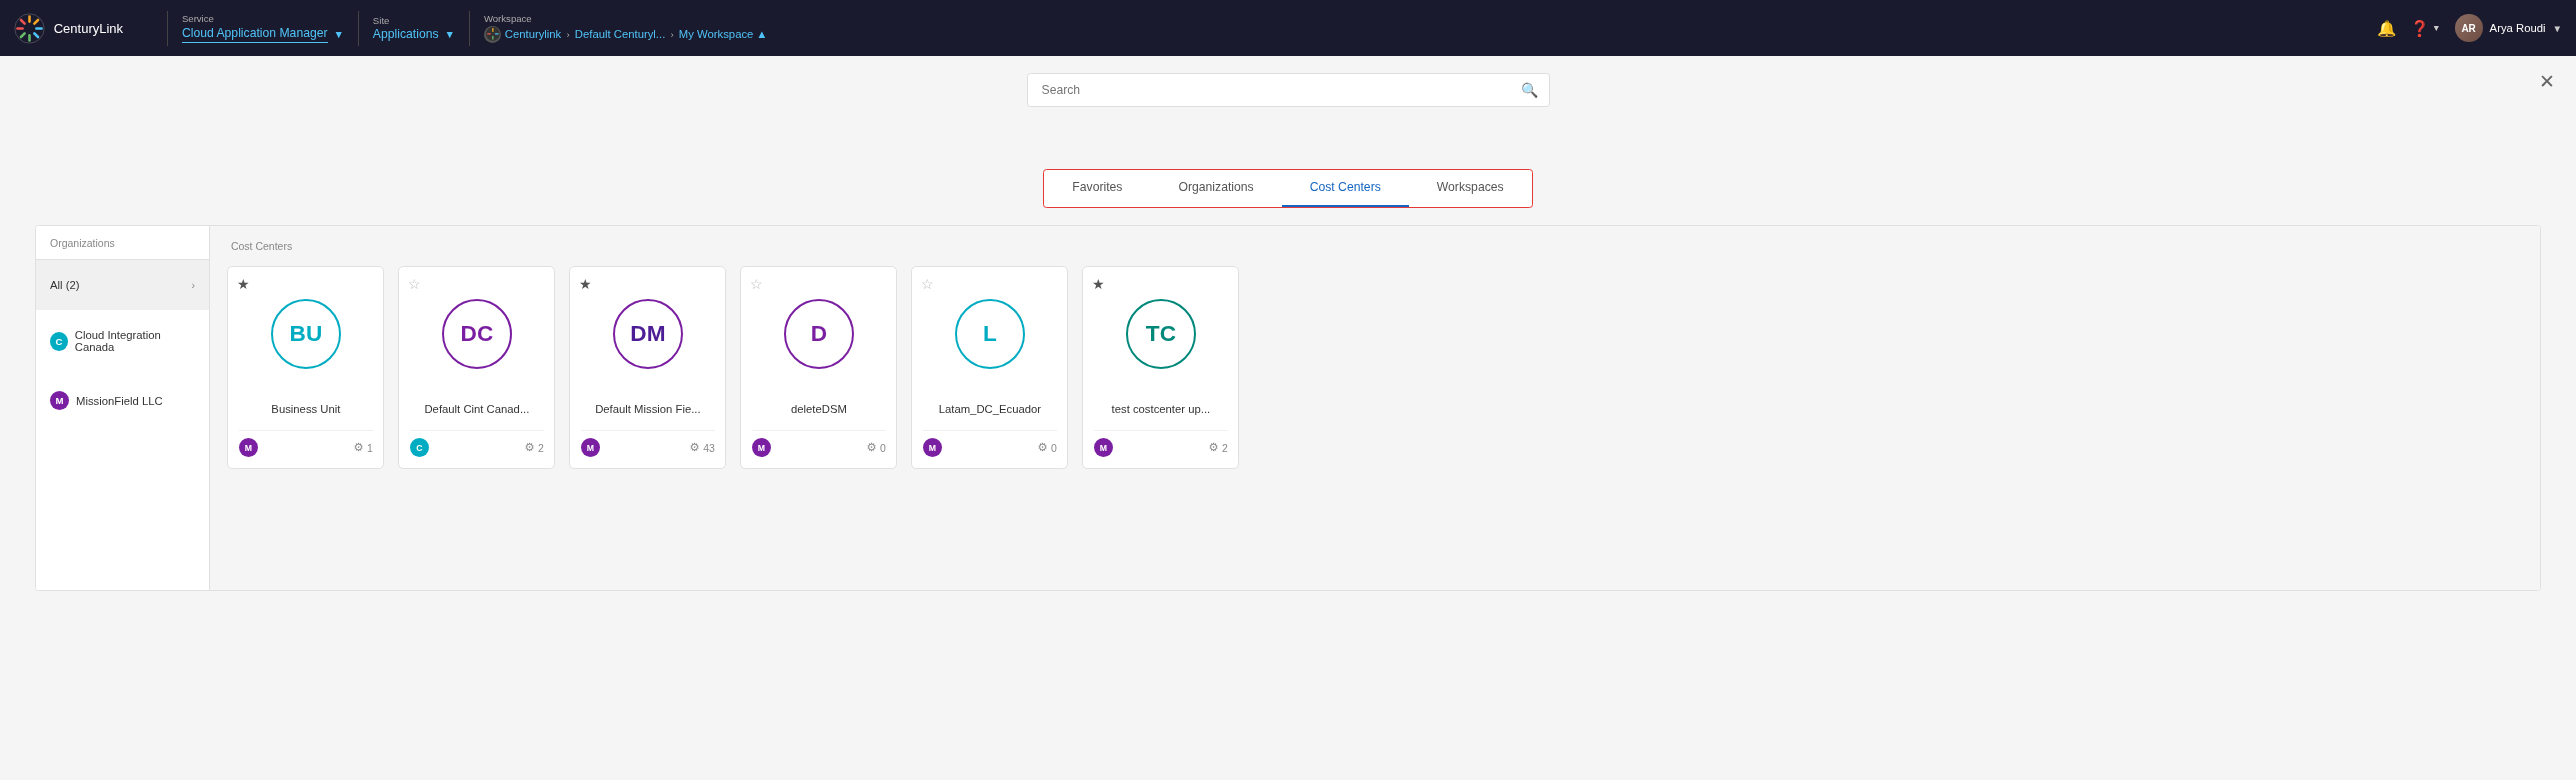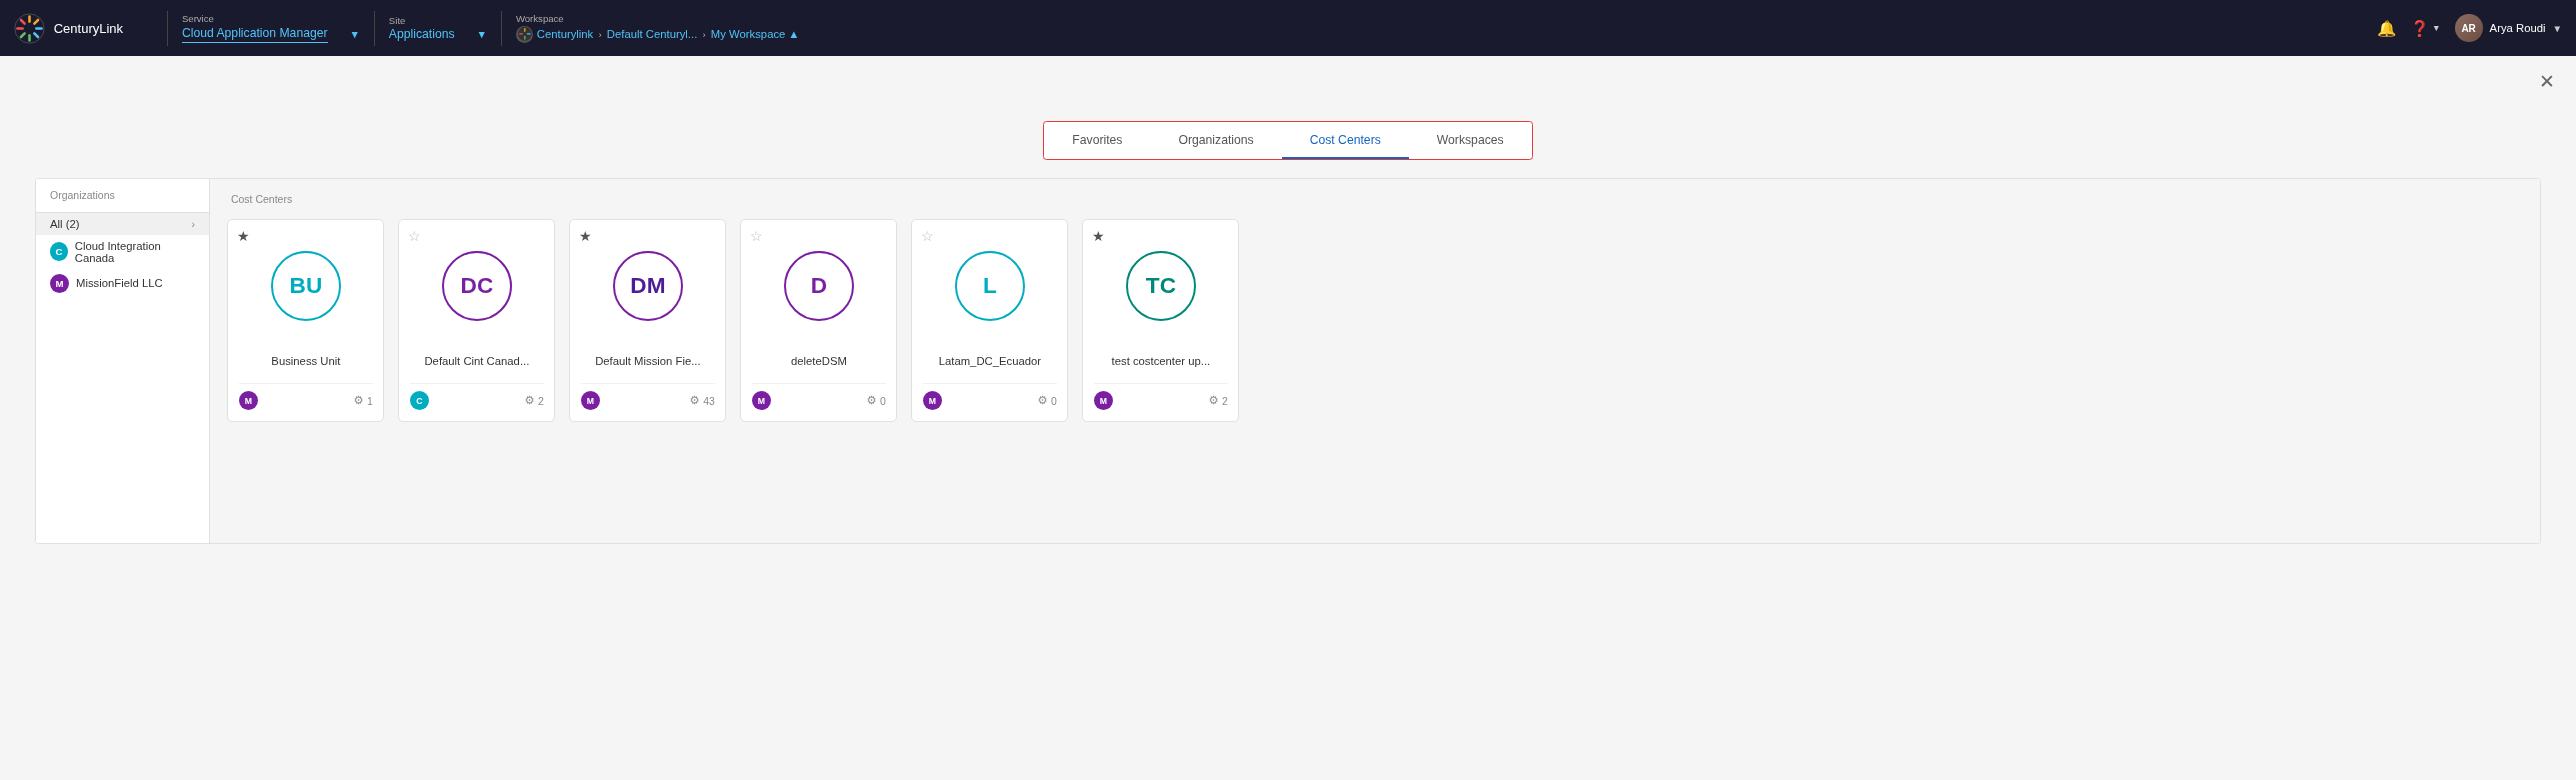--- a/index.html
+++ b/index.html
@@ -44,21 +44,21 @@
       color: #aaa;
       font-size: 9.6px;
       margin-bottom: 1.7px;
     }
     .header-nav-value {
       color: #4fc3f7;
       font-size: 12.2px;
       font-weight: 500;
       display: flex;
       align-items: center;
-      gap: 22px;
+      gap: 6px;
     }
     .header-nav-value .underline {
       border-bottom: 1.7px solid #4fc3f7;
       padding-bottom: 1.7px;
     }
     .dropdown-arrow {
       color: #4fc3f7;
       font-size: 10.5px;
     }
     .header-divider2 {
@@ -237,21 +237,21 @@
       padding: 10.5px 14px;
       font-size: 10.5px;
       color: #888;
       border-bottom: 0.9px solid #e0e0e0;
       text-transform: none;
     }
     .sidebar-item {
       display: flex;
       align-items: center;
       justify-content: space-between;
-      padding: 5px 14px;
+      padding: 19px 14px;
       cursor: pointer;
       font-size: 11.3px;
     }
     .sidebar-item.all {
       background: #f0f0f0;
       font-weight: 500;
     }
     .sidebar-item-left {
       display: flex;
       align-items: center;
@@ -454,20 +454,26 @@
       <span class="user-name">Arya Roudi</span>
       <span style="color:#ccc;font-size:9.6px;">▼</span>
     </div>
   </div>
 </header>
 
 <div class="main-content">
 
   <button class="close-btn">✕</button>
 
+  <div class="search-wrapper">
+    <div class="search-box">
+      <input class="search-input" type="text" placeholder="Search" style="">
+      <span class="search-icon">🔍</span>
+    </div>
+  </div>
 
   <div class="tabs-wrapper">
     <div class="tabs-container">
       <div class="tab-item">Favorites</div>
       <div class="tab-item">Organizations</div>
       <div class="tab-item active">Cost Centers</div>
       <div class="tab-item">Workspaces</div>
     </div>
   </div>
 

